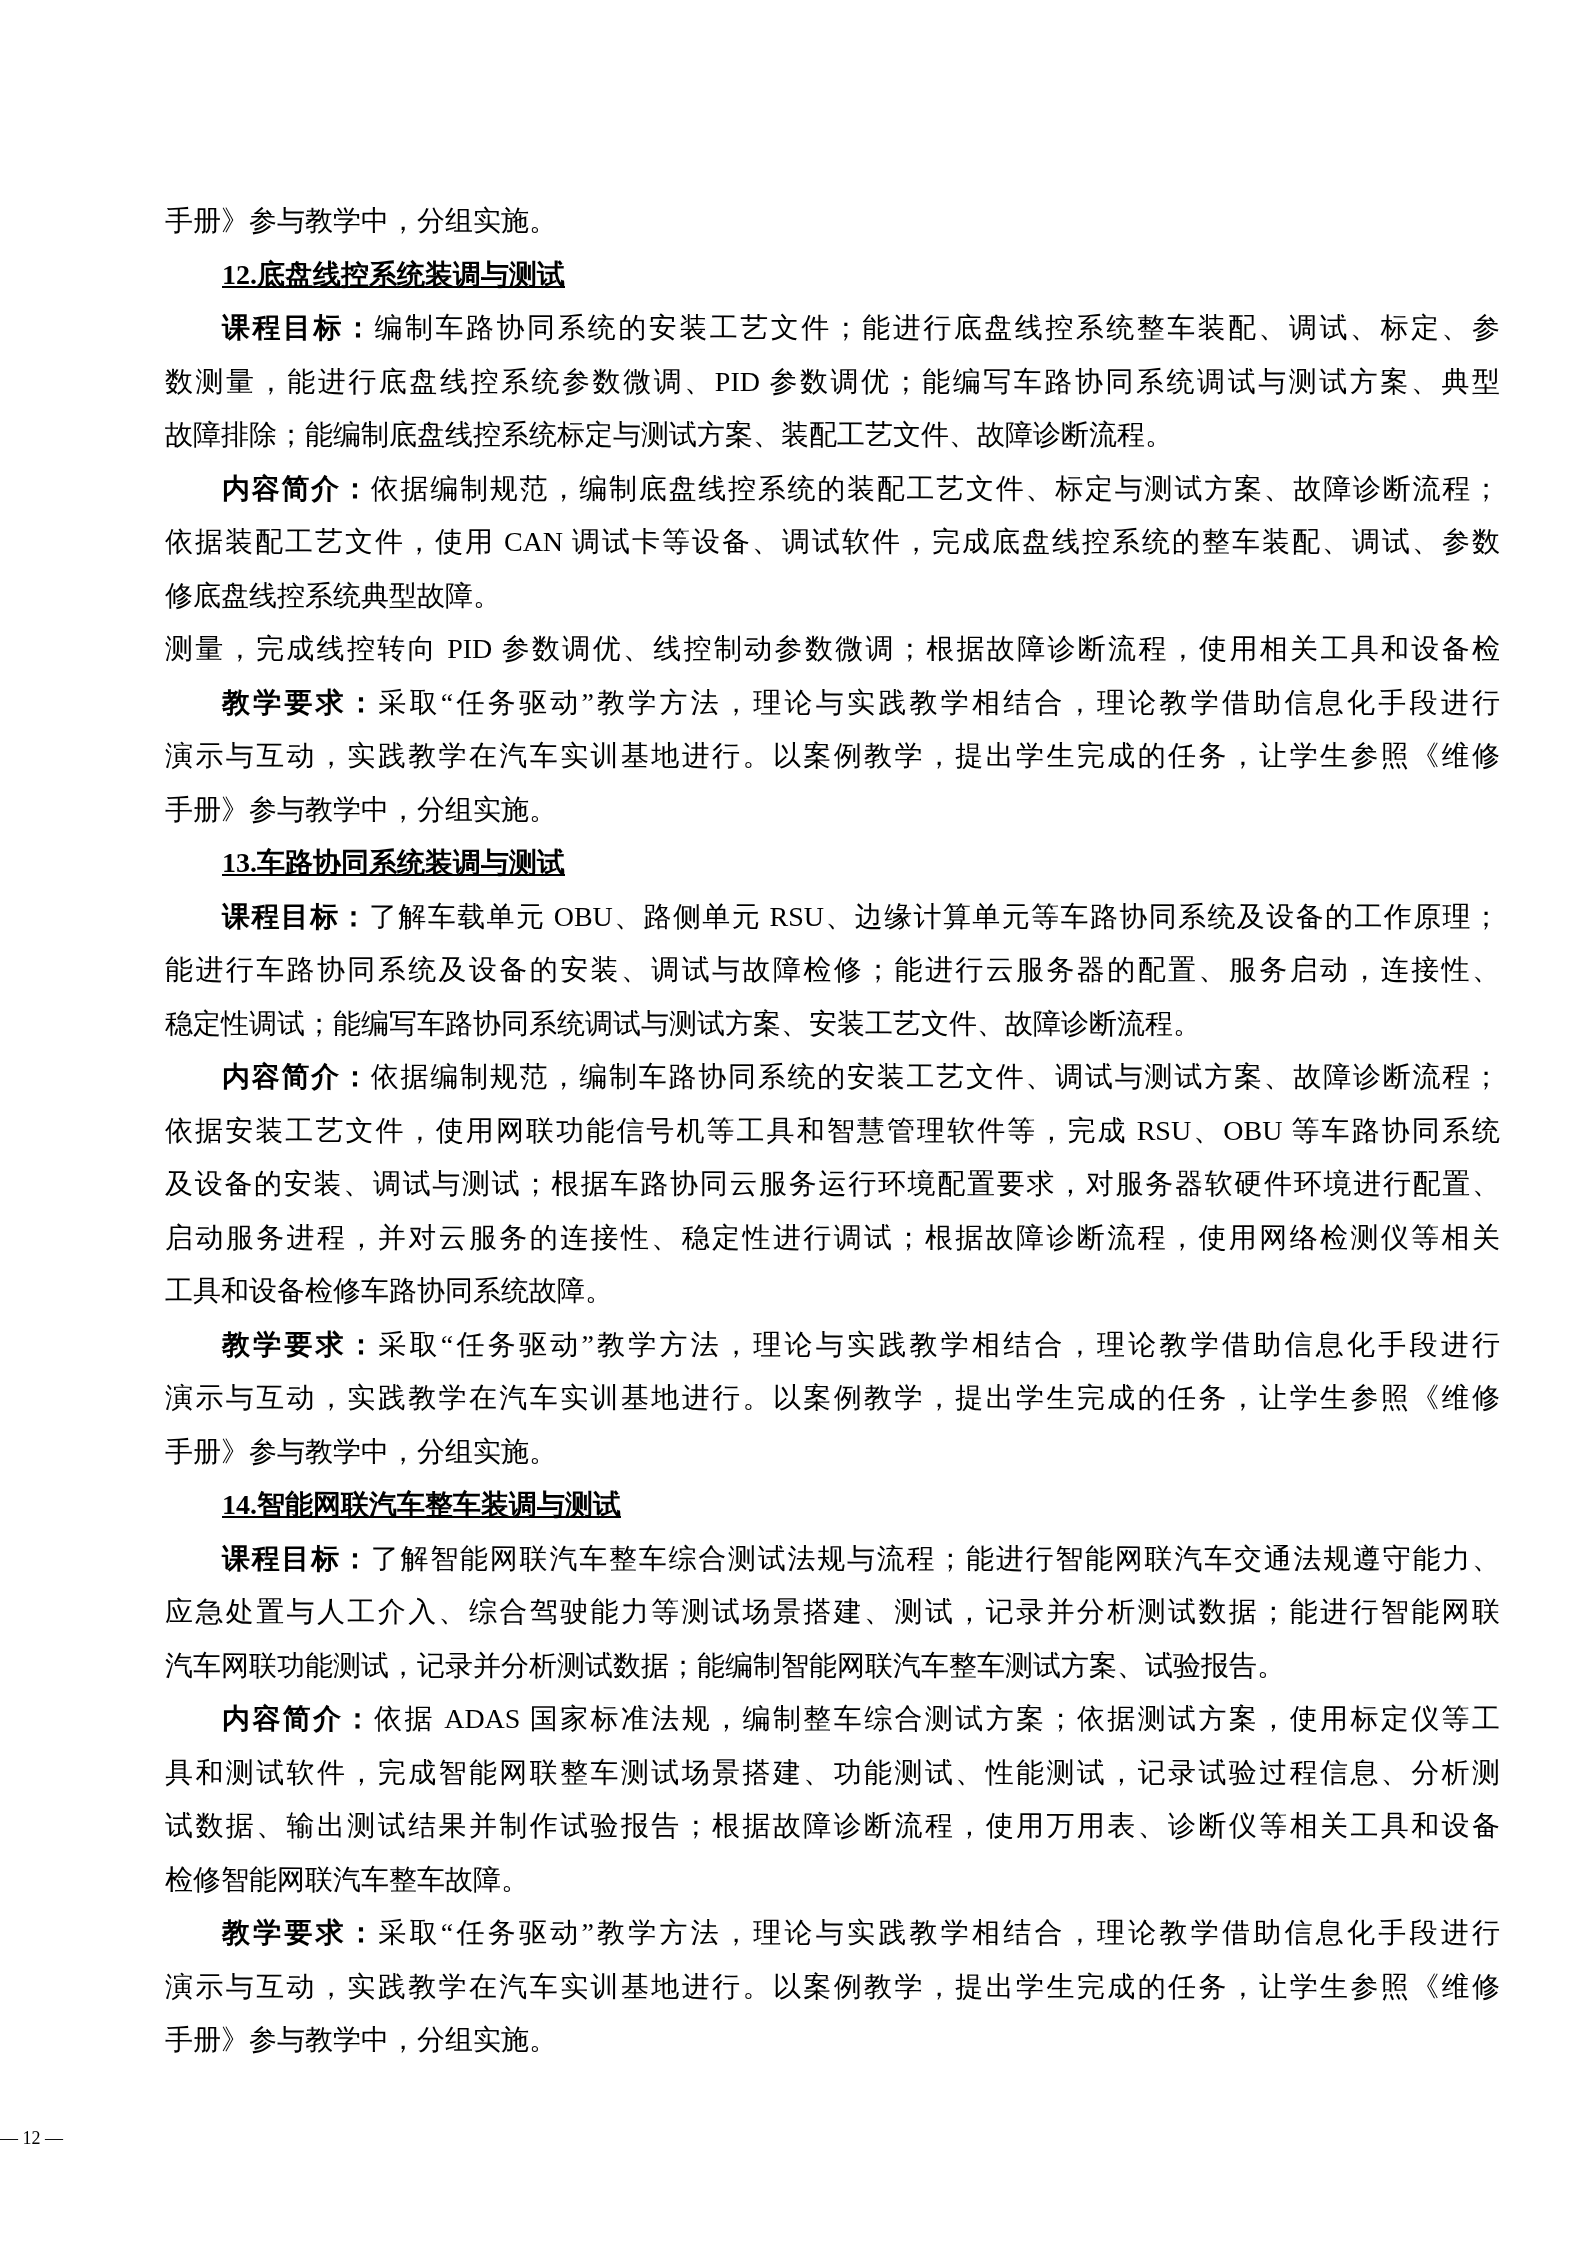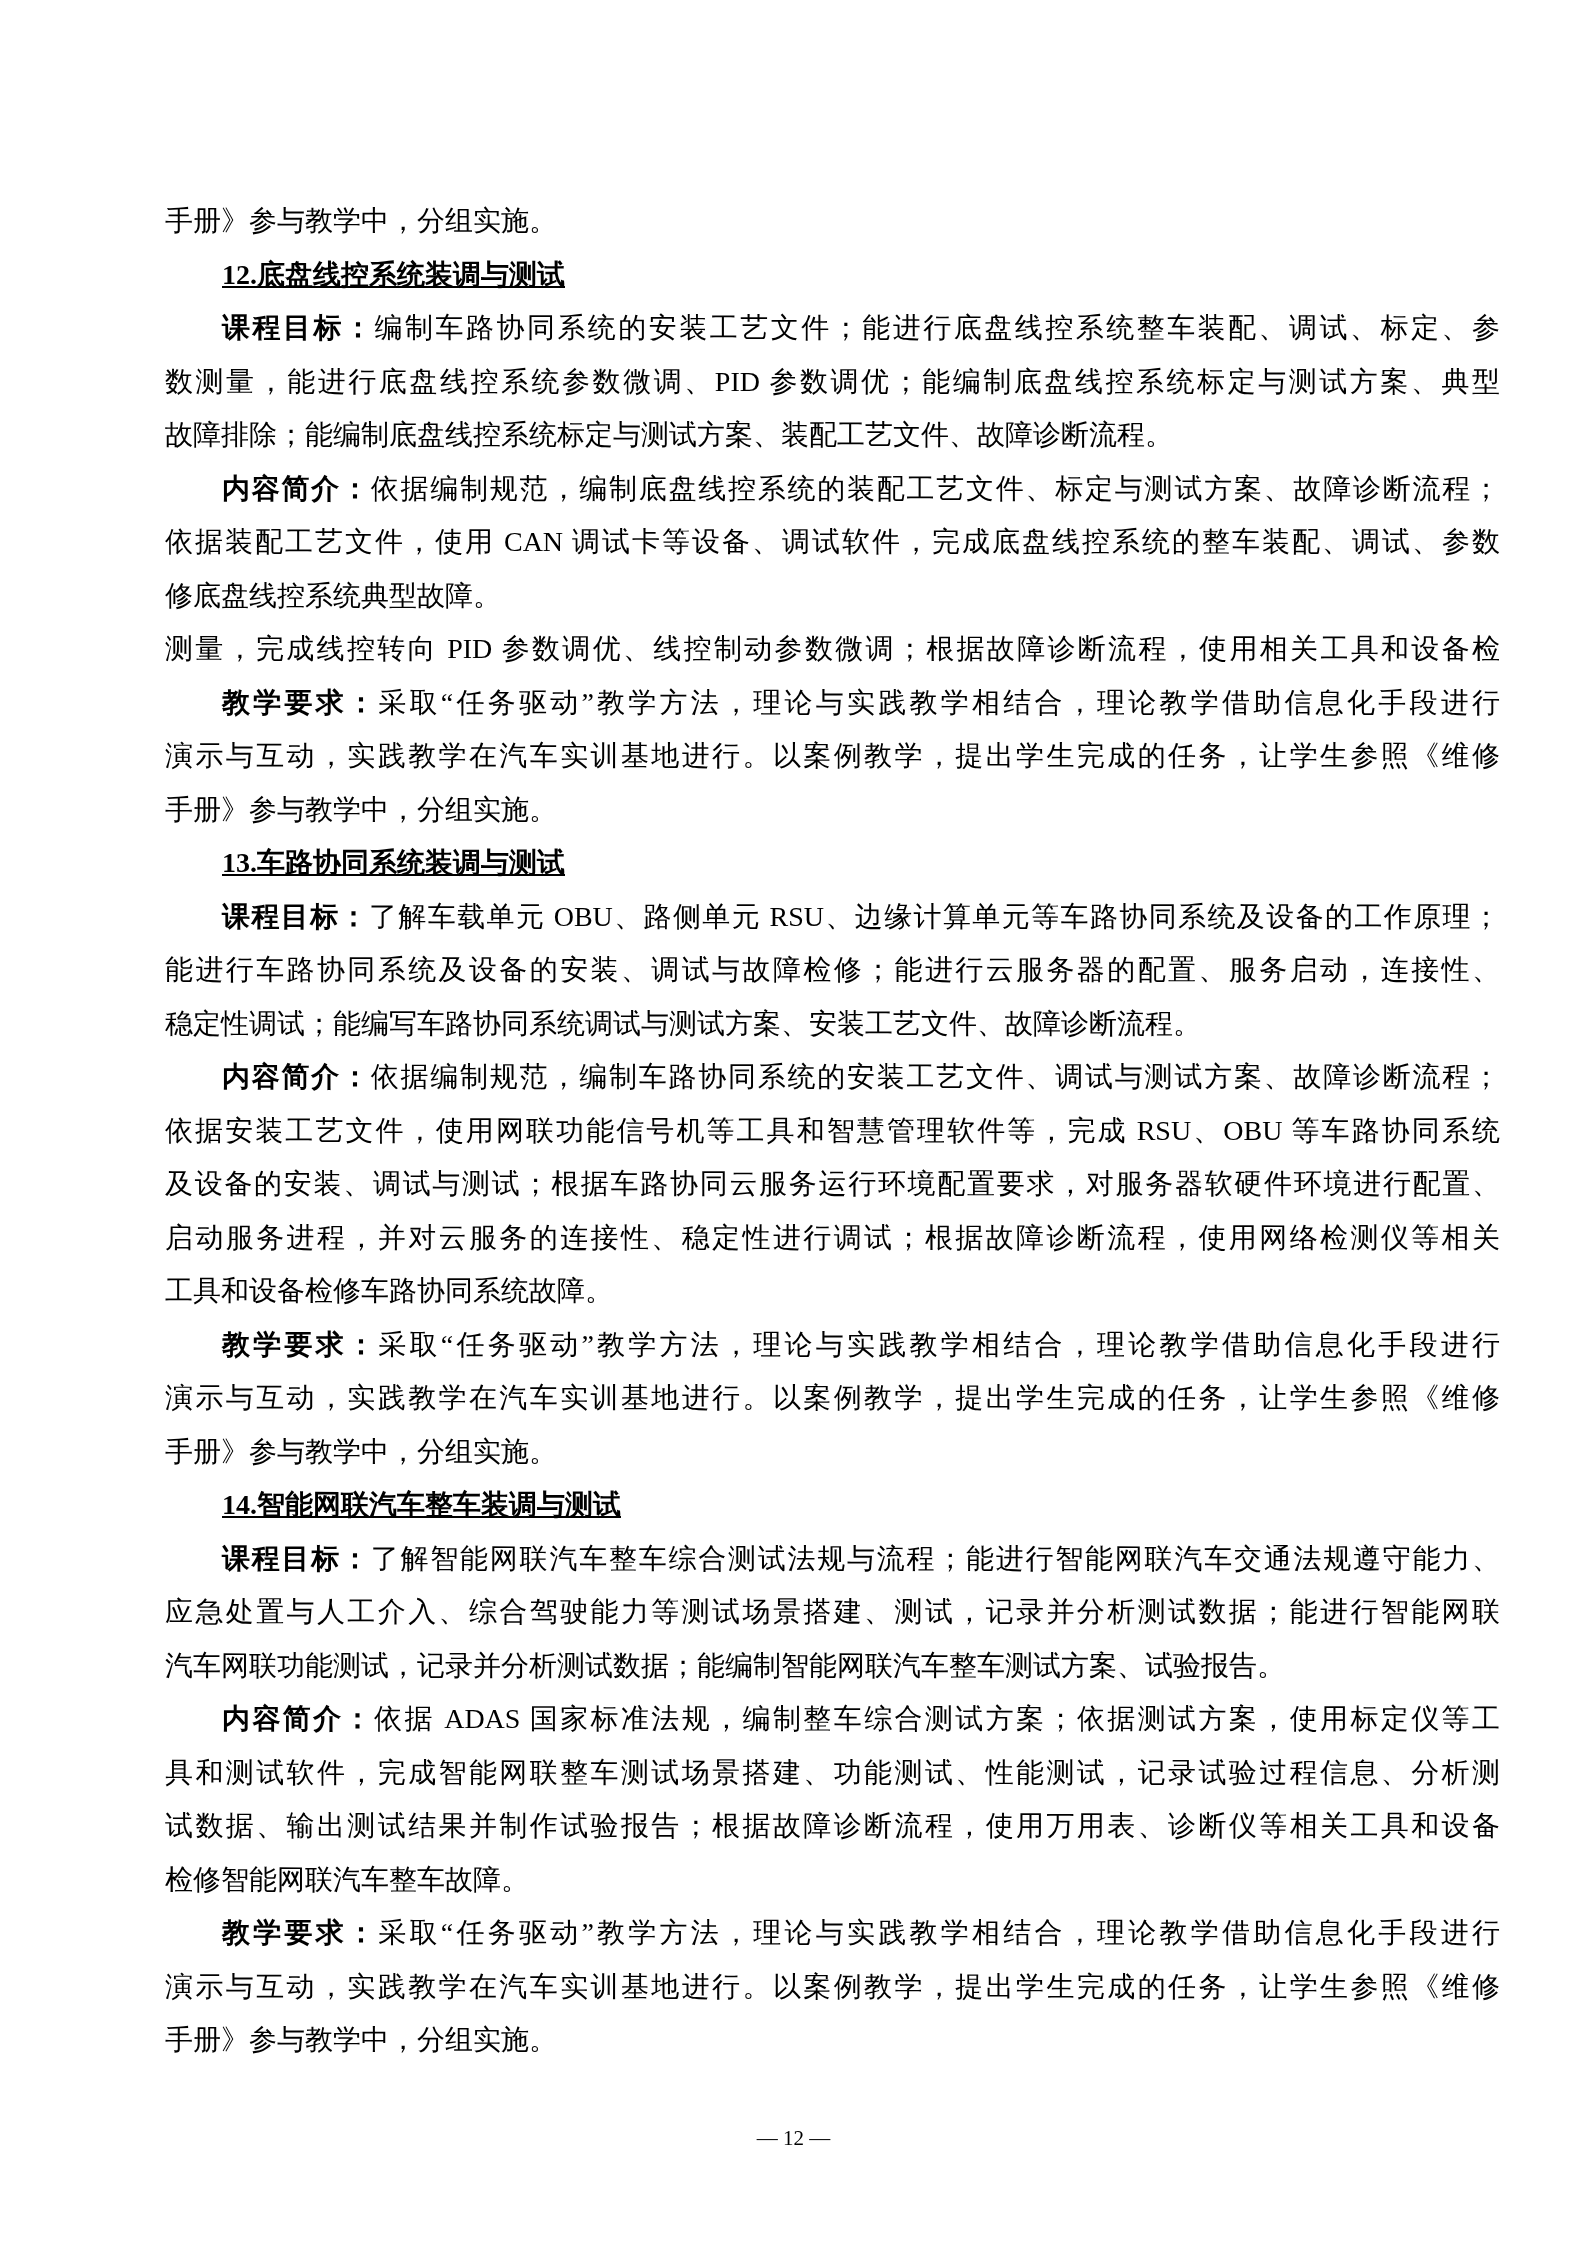--- a/index.html
+++ b/index.html
@@ -45,35 +45,35 @@
     font-weight: bold;
     margin-top: 34px;
   }
   .page-number {
     position: absolute;
     top: 2118px;
     left: 0;
     width: 100%;
     height: 40px;
     line-height: 40px;
-    text-align: center;
-    font-size: 21px;
+    text-align: left;
+    font-size: 18px;
     font-family: "Liberation Serif", "DejaVu Serif", serif;
     color: #000000;
   }
 </style>
 </head>
 <body>
 
 <div class="doc-page">
   <div class="text-block">
       <div class="line body"><span>手册》参与教学中，分组实施。</span></div>
       <div class="line heading indent"><span>12.底盘线控系统装调与测试</span></div>
       <div class="line body indent justify"><span class="label">课程目标：</span><span>编制车路协同系统的安装工艺文件；能进行底盘线控系统整车装配、调试、标定、参</span></div>
-      <div class="line body justify"><span>数测量，能进行底盘线控系统参数微调、PID 参数调优；能编制底盘线控系统标定与测试方案、典型</span></div>
+      <div class="line body justify"><span>数测量，能进行底盘线控系统参数微调、PID 参数调优；能编写车路协同系统调试与测试方案、典型</span></div>
       <div class="line body"><span>故障排除；能编制底盘线控系统标定与测试方案、装配工艺文件、故障诊断流程。</span></div>
       <div class="line body indent justify"><span class="label">内容简介：</span><span>依据编制规范，编制底盘线控系统的装配工艺文件、标定与测试方案、故障诊断流程；</span></div>
       <div class="line body justify"><span>依据装配工艺文件，使用 CAN 调试卡等设备、调试软件，完成底盘线控系统的整车装配、调试、参数</span></div>
       <div class="line body"><span>修底盘线控系统典型故障。</span></div>
       <div class="line body justify"><span>测量，完成线控转向 PID 参数调优、线控制动参数微调；根据故障诊断流程，使用相关工具和设备检</span></div>
       <div class="line body indent justify"><span class="label">教学要求：</span><span>采取“任务驱动”教学方法，理论与实践教学相结合，理论教学借助信息化手段进行</span></div>
       <div class="line body justify"><span>演示与互动，实践教学在汽车实训基地进行。以案例教学，提出学生完成的任务，让学生参照《维修</span></div>
       <div class="line body"><span>手册》参与教学中，分组实施。</span></div>
       <div class="line heading indent"><span>13.车路协同系统装调与测试</span></div>
       <div class="line body indent justify"><span class="label">课程目标：</span><span>了解车载单元 OBU、路侧单元 RSU、边缘计算单元等车路协同系统及设备的工作原理；</span></div>

